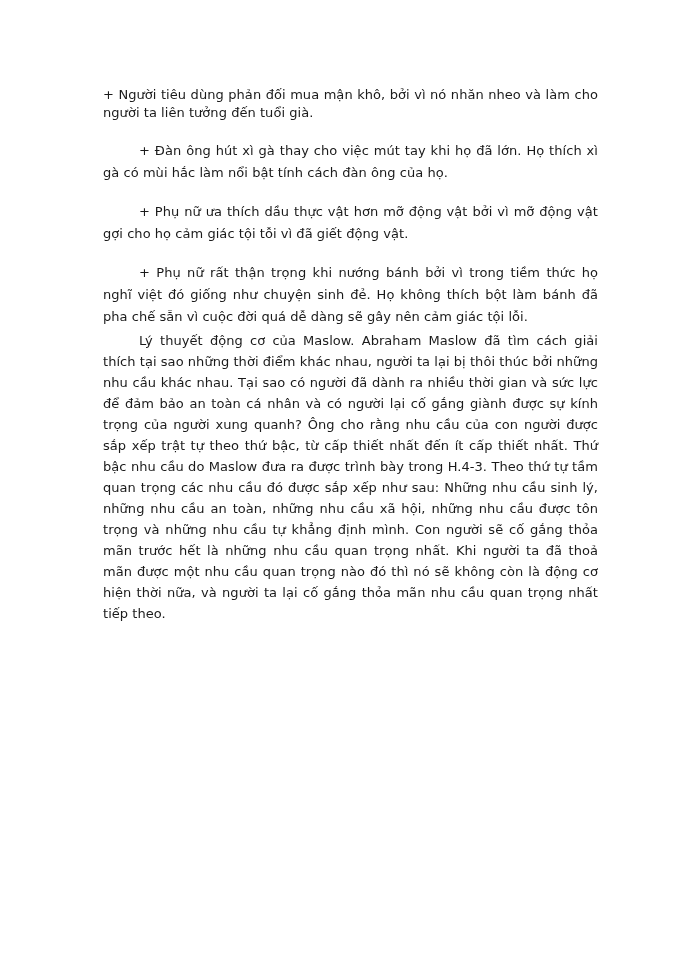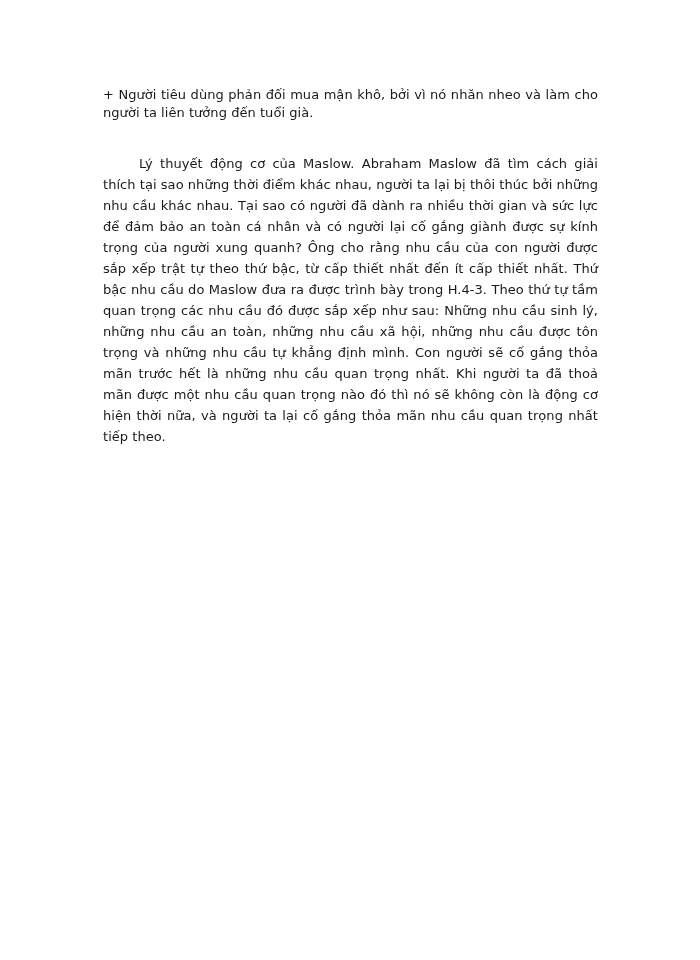--- a/index.html
+++ b/index.html
@@ -33,25 +33,28 @@
     .p-body {
       line-height: 22px;
       text-indent: 36px;
     }
     .p-long {
       line-height: 21px;
       text-indent: 36px;
     }
     .gap-a { margin-top: 18px; }
     .gap-b { margin-top: 17px; }
-    .gap-c { margin-top: 31px; }
+    .gap-c { margin-top: 2px; }
   </style>
 </head>
 <body>
 
 <div class="page">
   <p class="para p1">+ Người tiêu dùng phản đối mua mận khô, bởi vì nó nhăn nheo và làm cho người ta liên tưởng đến tuổi già.</p>
 
+  <p class="para p-body gap-a">+ Đàn ông hút xì gà thay cho việc mút tay khi họ đã lớn. Họ thích xì gà có mùi hắc làm nổi bật tính cách đàn ông của họ.</p>
 
+  <p class="para p-body gap-b">+ Phụ nữ ưa thích dầu thực vật hơn mỡ động vật bởi vì mỡ động vật gợi cho họ cảm giác tội tỗi vì đã giết động vật.</p>
 
+  <p class="para p-body gap-b">+ Phụ nữ rất thận trọng khi nướng bánh bởi vì trong tiềm thức họ nghĩ việt đó giống như chuyện sinh đẻ. Họ không thích bột làm bánh đã pha chế sẵn vì cuộc đời quá dễ dàng sẽ gây nên cảm giác tội lỗi.</p>
 
   <p class="para p-long gap-c">Lý thuyết động cơ của Maslow. Abraham Maslow đã tìm cách giải thích tại sao những thời điểm khác nhau, người ta lại bị thôi thúc bởi những nhu cầu khác nhau. Tại sao có người đã dành ra nhiều thời gian và sức lực để đảm bảo an toàn cá nhân và có người lại cố gắng giành được sự kính trọng của người xung quanh? Ông cho rằng nhu cầu của con người được sắp xếp trật tự theo thứ bậc, từ cấp thiết nhất đến ít cấp thiết nhất. Thứ bậc nhu cầu do Maslow đưa ra được trình bày trong H.4-3. Theo thứ tự tầm quan trọng các nhu cầu đó được sắp xếp như sau: Những nhu cầu sinh lý, những nhu cầu an toàn, những nhu cầu xã hội, những nhu cầu được tôn trọng và những nhu cầu tự khẳng định mình. Con người sẽ cố gắng thỏa mãn trước hết là những nhu cầu quan trọng nhất. Khi người ta đã thoả mãn được một nhu cầu quan trọng nào đó thì nó sẽ không còn là động cơ hiện thời nữa, và người ta lại cố gắng thỏa mãn nhu cầu quan trọng nhất tiếp theo.</p>
 </div>
 
 </body></html>

